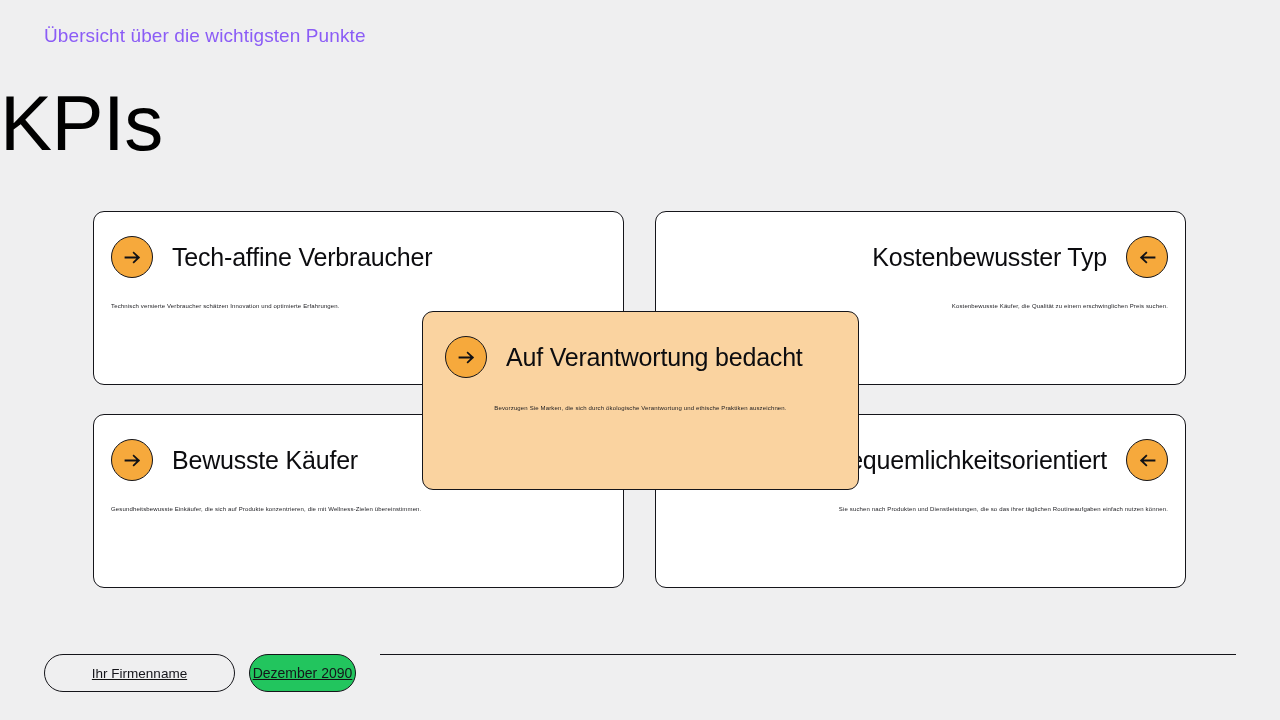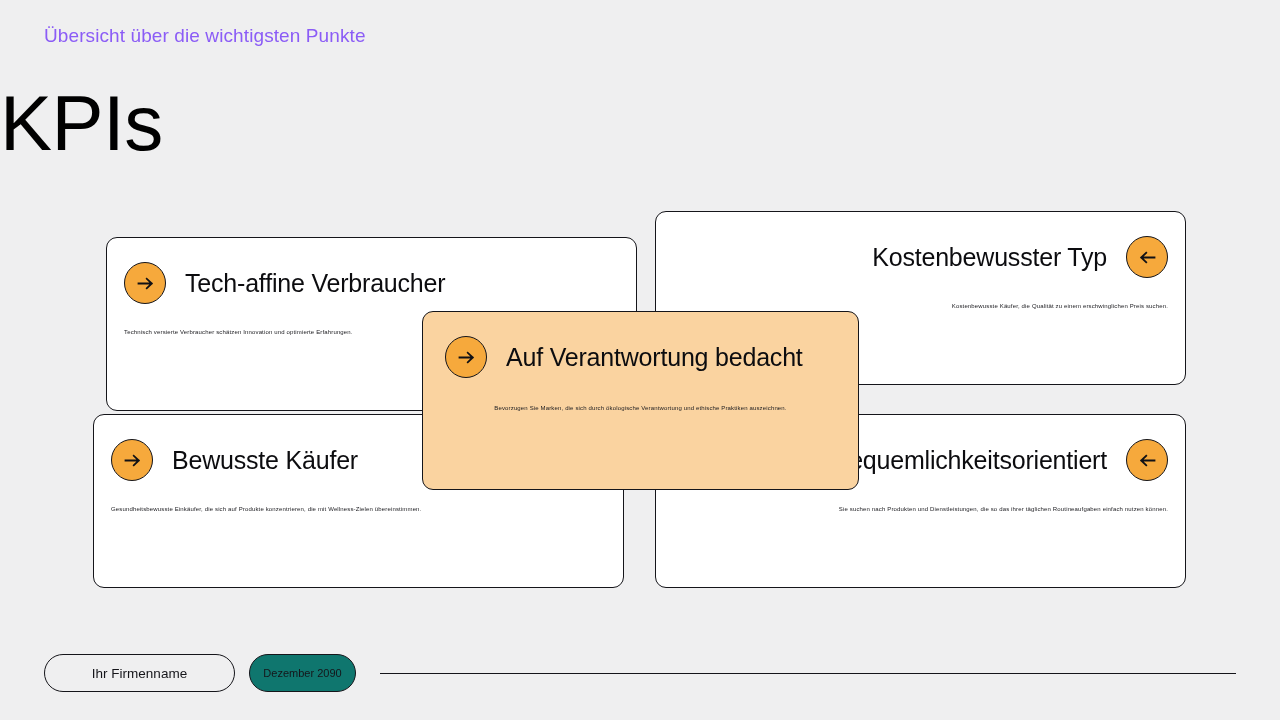--- a/index.html
+++ b/index.html
@@ -50,21 +50,21 @@
   }
 
   .card {
     position: absolute;
     box-sizing: border-box;
     background: #ffffff;
     border: 1.6px solid #15151a;
     border-radius: 11px;
     overflow: hidden;
   }
-  .card.tl { left: 13px;   top: 0;   width: 531px; height: 174px; margin-top: 26px; }
+  .card.tl { left: 0;   top: 0;   width: 531px; height: 174px; }
   .card.tr { left: 562px; top: 0; width: 531px; height: 174px; }
   .card.bl { left: 0;   top: 203px; width: 531px; height: 174px; }
   .card.br { left: 562px; top: 203px; width: 531px; height: 174px; }
 
   .card-head {
     display: flex;
     align-items: center;
     gap: 19px;
     padding: 24px 0 0 17px;
   }
@@ -130,43 +130,43 @@
   }
 
   
   .footer {
     position: absolute;
     left: 44px;
     bottom: 28px;
     width: 1192px;
     height: 38px;
     display: flex;
-    align-items: center;
     gap: 14px;
+    text-decoration: underline;
   }
   .pill {
     box-sizing: border-box;
     height: 38px;
     border: 1.5px solid #15151a;
     border-radius: 19px;
     display: flex;
     align-items: center;
     justify-content: center;
     font-size: 13.5px;
     color: #15151a;
     white-space: nowrap;
   }
   .pill.company {
     width: 191px;
     background: transparent;
   }
   .pill.date {
     width: 107px;
-    background: #0f766e;
-    font-size: 11px;
+    background: #22c55e;
+    font-size: 14px;
   }
   .footer-rule {
     flex: 1 1 auto;
     height: 0;
     border-top: 1.4px solid #15151a;
     margin-left: 10px;
   }
 </style>
 </head>
 <body>

